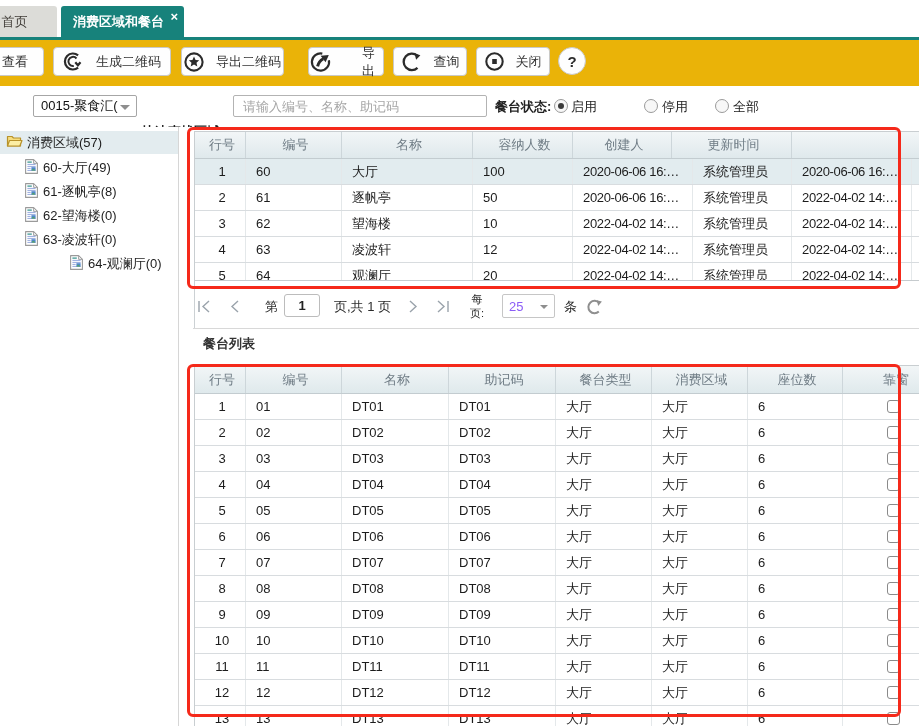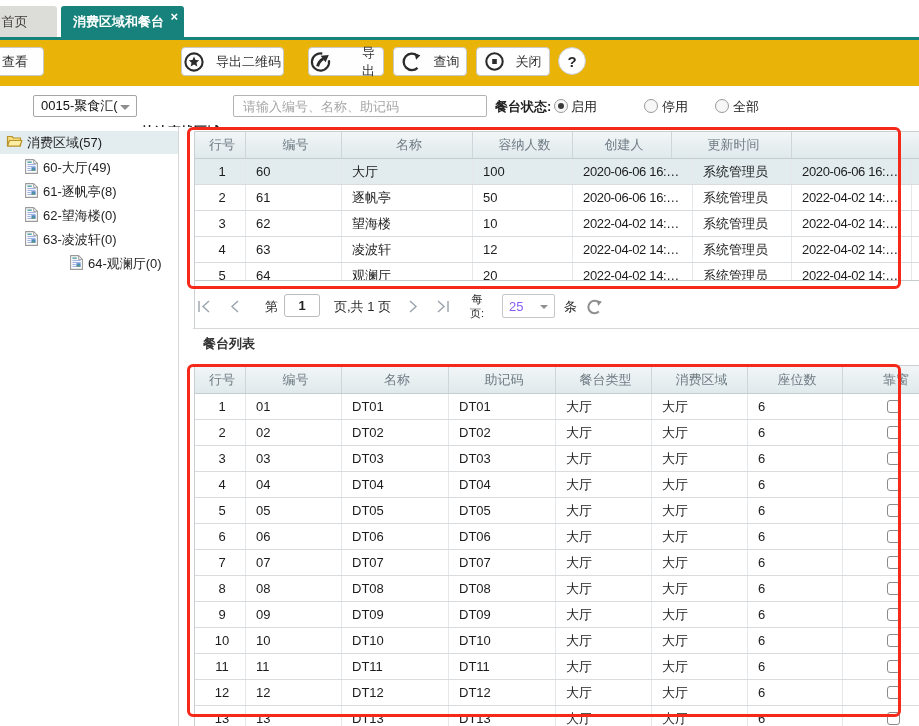--- a/index.html
+++ b/index.html
@@ -128,20 +128,30 @@
       <span class="tab-label">消费区域和餐台</span>
       <span id="tab-close">×</span>
     </div>
     <div id="tab-underline"></div>
   </div>
 
   <div id="toolbar">
     <div class="tbtn" style="left:-14px; width:58px;">
       <span>查看</span>
     </div>
+    <div class="tbtn" style="left:53px; width:118px;">
+      <span>
+        <svg width="21" height="21" viewBox="0 0 21 21" fill="none">
+          <path d="M 15.1 4.4 A 8 8 0 1 0 15.1 16.6" stroke="#2b2b2b" stroke-width="2.2"></path>
+          <path d="M 13.5 7.5 A 4.6 4.6 0 1 0 10.8 15.0" stroke="#2b2b2b" stroke-width="2"></path>
+          <path d="M 12.3 11.2 L 14.9 14.2 L 17.5 11.2" stroke="#2b2b2b" stroke-width="2.2" fill="none"></path>
+        </svg>
+      </span>
+      <span>生成二维码</span>
+    </div>
     <div class="tbtn" style="left:181px; width:103px;">
       <span>
         <svg width="20" height="20" viewBox="0 0 20 20" fill="none">
           <circle cx="10" cy="10" r="8.6" stroke="#2b2b2b" stroke-width="2.1"></circle>
           <path d="M10 4.6 L11.55 8.0 L15.2 8.35 L12.5 10.85 L13.3 14.5 L10 12.55 L6.7 14.5 L7.5 10.85 L4.8 8.35 L8.45 8.0 Z" fill="#2b2b2b"></path>
         </svg>
       </span>
       <span>导出二维码</span>
     </div>
     <div class="tbtn" style="left:308px; width:76px;gap:31px;">

